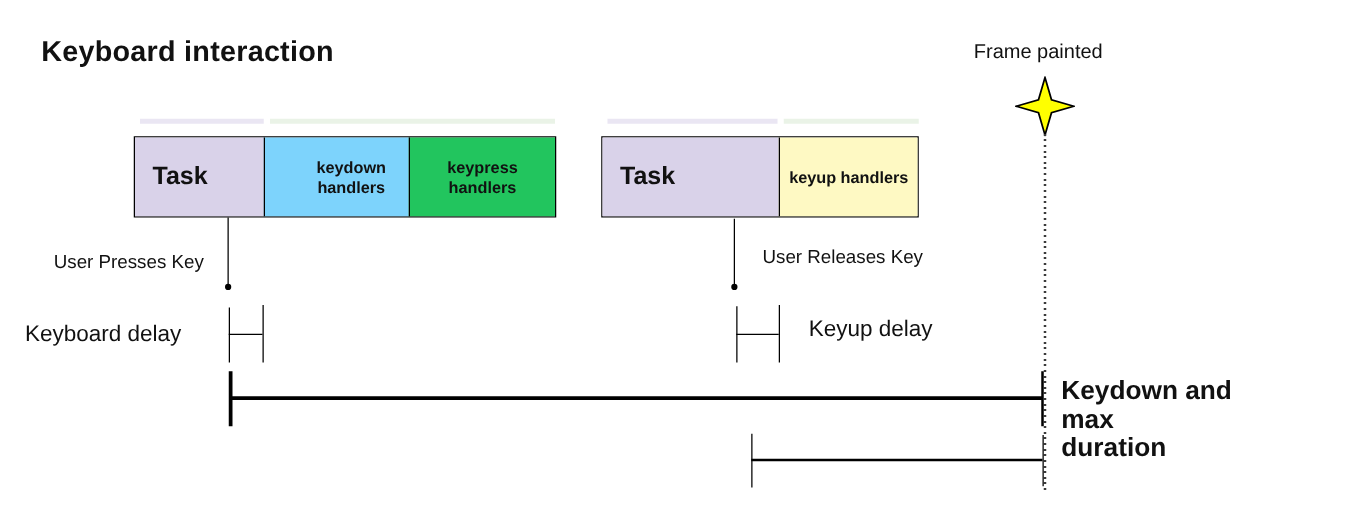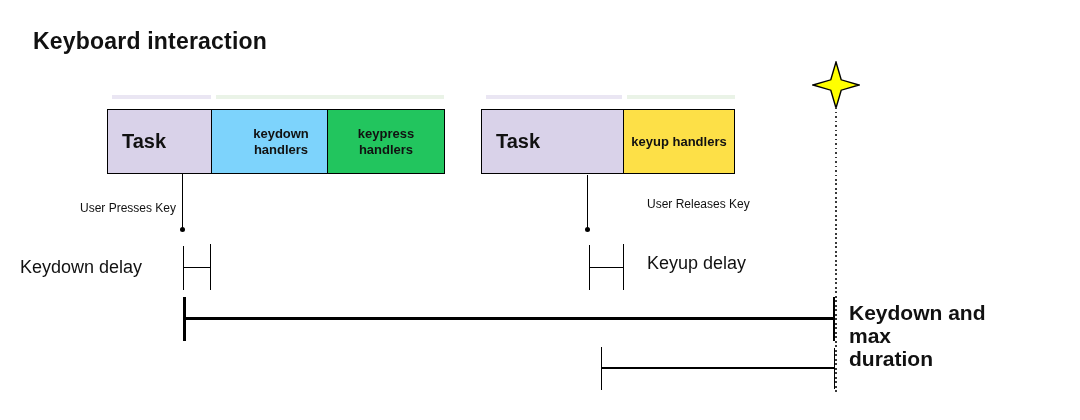--- a/index.html
+++ b/index.html
@@ -45,37 +45,38 @@
   .hline { background: #000000; }
   .dot {
     width: 5px; height: 5px;
     background: #000000;
     border-radius: 50%;
   }
   .dotted-line {
     width: 1.5px;
     background: repeating-linear-gradient(to bottom, #3a3a3a 0px, #3a3a3a 1.6px, transparent 1.6px, transparent 4.5px);
   }
-  .arrow-label { font-size: 12px; white-space: nowrap; margin-left: 37px; }
+  .arrow-label { font-size: 15px; white-space: nowrap; }
   .delay-label { font-size: 18px; white-space: nowrap; }
   .bold-label {
     font-size: 21px;
     font-weight: bold;
     line-height: 23px;
     white-space: pre-line;
   }
   .plain-label { font-size: 18px; white-space: nowrap; }
 </style>
 </head>
 <body>
 
 <div class="canvas">
 
   <div class="abs title" style="left:33px; top:28px;">Keyboard interaction</div>
 
+  <div class="abs frame-label" style="left:779px; top:33px;">Frame painted</div>
 
   <svg class="abs" style="left:812px; top:61px;" width="48" height="48" viewBox="0 0 48 48">
     <polygon points="24,1 29.2,18.8 47,24 29.2,29.2 24,47 18.8,29.2 1,24 18.8,18.8" stroke="#000000" stroke-width="1.4" fill="#ffff00"></polygon>
   </svg>
 
   <div class="abs dotted-line" style="left:835px; top:107px; height:287px;"></div>
 
   <div class="abs ghost" style="left:112px; top:95px; width:99px;  height:4px; background:#d9d2e9;"></div>
   <div class="abs ghost" style="left:216px; top:95px; width:228px; height:4px; background:#d9ead3;"></div>
   <div class="abs ghost" style="left:486px; top:95px; width:136px; height:4px; background:#d9d2e9;"></div>
@@ -92,37 +93,37 @@
     <div class="segment handler-seg" style="flex: 1 1 0%; background: #22c55e;">
       <span>keypress
 handlers</span>
     </div>
   </div>
 
   <div class="abs block-group" style="left:481px; top:109px; width:254px; height:65px;">
     <div class="segment task-seg" style="width: 141px; background: rgb(217, 210, 233);">
       <span>Task</span>
     </div>
-    <div class="segment handler-seg" style="flex: 1 1 0%; background: #fde047;">
+    <div class="segment handler-seg" style="flex: 1 1 0%; background: #fef9c3;">
       <span>keyup handlers</span>
     </div>
   </div>
 
   <div class="abs vline" style="left:182px; top:174px; height:54px;"></div>
   <div class="abs dot" style="left:180px; top:227px;"></div>
   <div class="abs arrow-label" style="left:43px; top:201px;">User Presses Key</div>
 
   <div class="abs vline" style="left:587px; top:175px; height:53px;"></div>
   <div class="abs dot" style="left:585px; top:227px;"></div>
   <div class="abs arrow-label" style="left:610px; top:197px;text-align:center;">User Releases Key</div>
 
   <div class="abs hline" style="left:182.5px; top:246px; width:1.5px; height:44px;"></div>
   <div class="abs hline" style="left:209.5px; top:244px; width:1.5px; height:46px;"></div>
   <div class="abs hline" style="left:183px; top:266.5px; width:27px; height:1.5px;"></div>
-  <div class="abs delay-label" style="left:20px; top:257px;">Keydown delay</div>
+  <div class="abs delay-label" style="left:20px; top:257px;">Keyboard delay</div>
 
   <div class="abs hline" style="left:588.5px; top:245px; width:1.5px; height:45px;"></div>
   <div class="abs hline" style="left:622.5px; top:244px; width:1.5px; height:46px;"></div>
   <div class="abs hline" style="left:589px; top:266.5px; width:34px; height:1.5px;"></div>
   <div class="abs delay-label" style="left:647px; top:253px;">Keyup delay</div>
 
   <div class="abs hline" style="left:183px; top:297px; width:2.5px; height:44px;"></div>
   <div class="abs hline" style="left:832.5px; top:297px; width:2.5px; height:44px;"></div>
   <div class="abs hline" style="left:184px; top:316.5px; width:650px; height:3px;"></div>
   <div class="abs bold-label" style="left:849px; top:301px; width:180px;">Keydown and max

